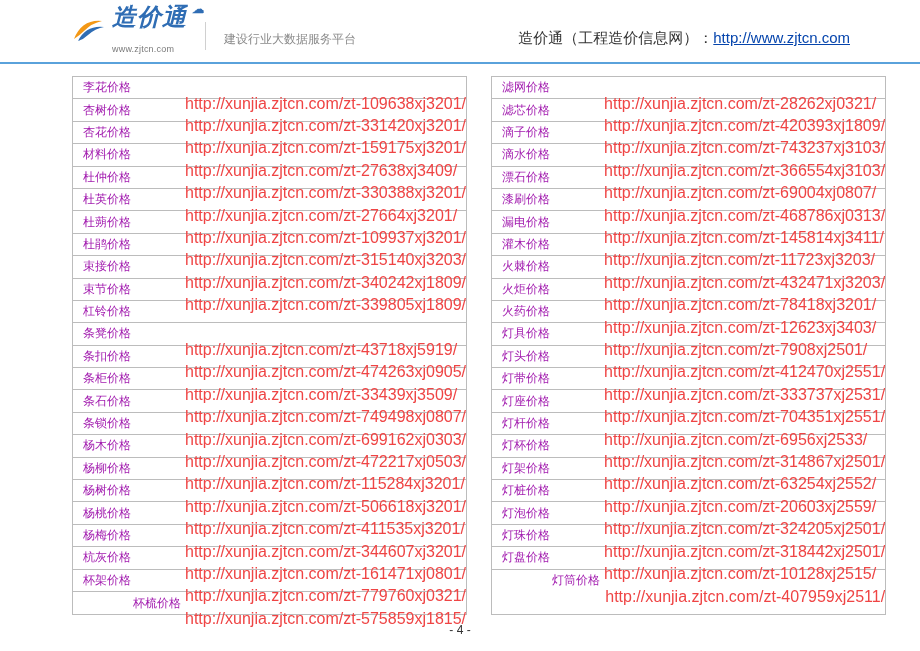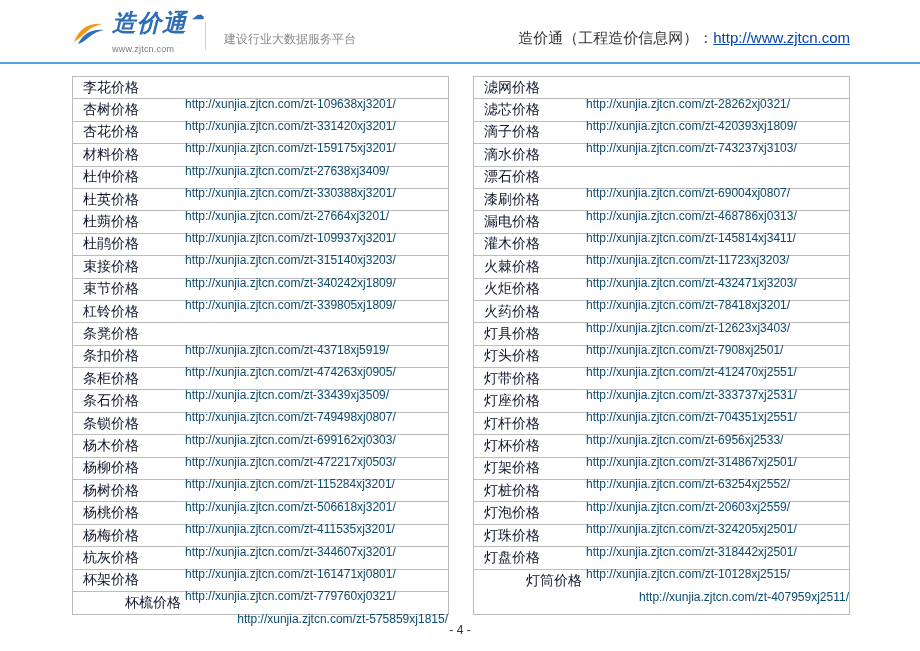--- a/index.html
+++ b/index.html
@@ -46,21 +46,21 @@
   }
   .logo-cloud {
     position: absolute;
     top: -2px; right: -18px;
     font-size: 12px;
     color: #2f6db4;
   }
   .logo-url {
     font-size: 9px;
     color: #7a7a7a;
-    margin-top: 10px;
+    margin-top: 16px;
     letter-spacing: 0.2px;
   }
   .divider {
     width: 1px; height: 28px;
     background: #d0d0d0;
     margin: 0 6px 4px;
   }
   .platform-tag {
     font-size: 12px;
     color: #8a8a8a;
@@ -87,29 +87,29 @@
   .row {
     display: flex;
     border-bottom: 0.5px solid #bcbcbc;
     height: 22.4px;
     align-items: center;
   }
   .row:last-child { border-bottom: none; text-align: right; }
   .cell-name {
     width: 108px;
     padding-left: 10px;
-    font-size: 14px;
-    color: #0f172a;
+    font-size: 12px;
+    color: #a21caf;
     flex-shrink: 0;
   }
   .cell-url {
     flex: 1;
     padding-left: 4px;
-    font-size: 12px;
-    color: #0c4a6e;
+    font-size: 16px;
+    color: #ef4444;
     white-space: nowrap;
     overflow: hidden;
     margin-top: 32px;
   }
   .pagenum {
     position: absolute;
     bottom: 14px;
     left: 0; right: 0;
     text-align: center;
     font-size: 12px;
@@ -249,20 +249,21 @@
       <div class="row">
         <div class="cell-name">滤芯价格</div>
         <div class="cell-url">http://xunjia.zjtcn.com/zt-420393xj1809/</div>
       </div>
       <div class="row">
         <div class="cell-name">滴子价格</div>
         <div class="cell-url">http://xunjia.zjtcn.com/zt-743237xj3103/</div>
       </div>
       <div class="row">
         <div class="cell-name">滴水价格</div>
+        <div class="cell-url">http://xunjia.zjtcn.com/zt-366554xj3103/</div>
       </div>
       <div class="row">
         <div class="cell-name">漂石价格</div>
         <div class="cell-url">http://xunjia.zjtcn.com/zt-69004xj0807/</div>
       </div>
       <div class="row">
         <div class="cell-name">漆刷价格</div>
         <div class="cell-url">http://xunjia.zjtcn.com/zt-468786xj0313/</div>
       </div>
       <div class="row">

